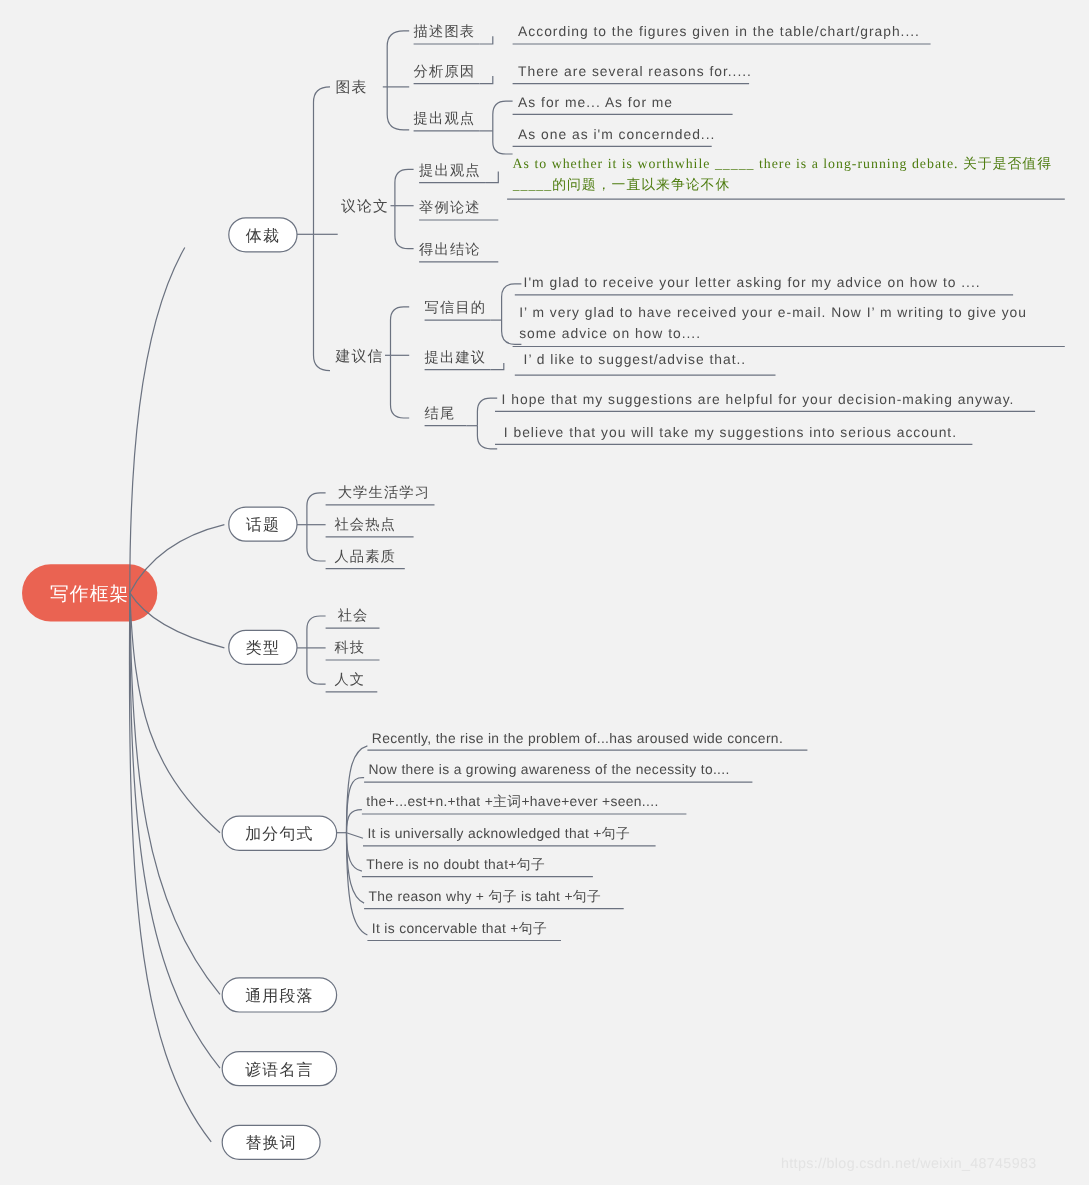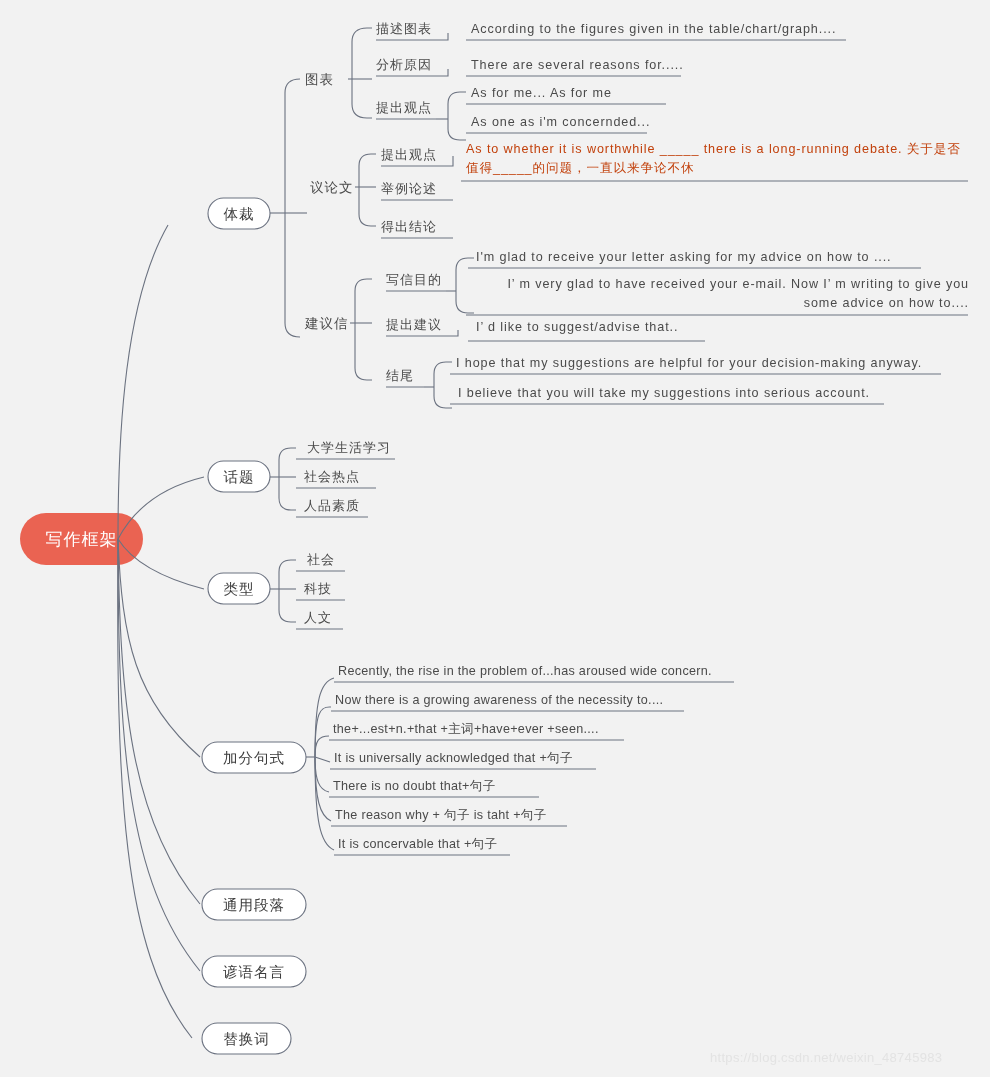--- a/index.html
+++ b/index.html
@@ -102,21 +102,21 @@
     <path class="link" d="M359,187 L359,166 C359,158 363,154 371,154 L376,154"></path>
     <path class="link" d="M359,187 L376,187"></path>
     <path class="link" d="M359,187 L359,214 C359,222 363,226 371,226 L376,226"></path>
   </g>
 
   <g>
     <text class="t-l3" x="381" y="159">提出观点</text>
     <line class="underline" x1="381" y1="166" x2="441" y2="166"></line>
     <path class="link" d="M441,166 L453,166 L453,156"></path>
     <foreignObject x="466" y="140" width="508" height="44">
-      <div xmlns="http://www.w3.org/1999/xhtml" style="font-family:Liberation Sans, sans-serif;font-size:12.6px;color:#c2410c;letter-spacing:0.9px;line-height:19px;">As to whether it is worthwhile _____ there is a long-running debate.  关于是否值得_____的问题，一直以来争论不休</div>
+      <div xmlns="http://www.w3.org/1999/xhtml" style="font-family:Liberation Serif, serif;font-size:12.6px;color:#4d7c0f;letter-spacing:0.9px;line-height:19px;">As to whether it is worthwhile _____ there is a long-running debate.  关于是否值得_____的问题，一直以来争论不休</div>
     </foreignObject>
     <line class="underline" x1="461" y1="181" x2="968" y2="181"></line>
   </g>
 
   <g>
     <text class="t-l3" x="381" y="193">举例论述</text>
     <line class="underline" x1="381" y1="200" x2="453" y2="200"></line>
   </g>
 
   <g>
@@ -136,21 +136,21 @@
 
   <g>
     <text class="t-l3" x="386" y="284">写信目的</text>
     <line class="underline" x1="386" y1="291" x2="446" y2="291"></line>
     <path class="link" d="M446,291 L456,291"></path>
     <path class="link" d="M456,291 L456,270 C456,262 460,258 468,258 L474,258"></path>
     <path class="link" d="M456,291 L456,301 C456,309 460,313 468,313 L474,313"></path>
     <text class="t-leaf" x="476" y="261">I'm glad to receive your letter asking for my advice on how to ....</text>
     <line class="underline" x1="468" y1="268" x2="921" y2="268"></line>
     <foreignObject x="472" y="275" width="497" height="44">
-      <div xmlns="http://www.w3.org/1999/xhtml" style="font-family:'Liberation Sans','DejaVu Sans',sans-serif;font-size:12.6px;color:#4a4a4a;letter-spacing:0.9px;line-height:19px;text-align:right;">I’ m very glad to have received your e-mail. Now I’ m writing to give you some advice on how to....</div>
+      <div xmlns="http://www.w3.org/1999/xhtml" style="font-family:'Liberation Sans','DejaVu Sans',sans-serif;font-size:12.6px;color:#4a4a4a;letter-spacing:0.9px;line-height:19px;">I’ m very glad to have received your e-mail. Now I’ m writing to give you some advice on how to....</div>
     </foreignObject>
     <line class="underline" x1="466" y1="315" x2="968" y2="315"></line>
   </g>
 
   <g>
     <text class="t-l3" x="386" y="329">提出建议</text>
     <line class="underline" x1="386" y1="336" x2="446" y2="336"></line>
     <path class="link" d="M446,336 L458,336 L458,330"></path>
     <text class="t-leaf" x="476" y="331">I’ d like to suggest/advise that..</text>
     <line class="underline" x1="468" y1="341" x2="705" y2="341"></line>

